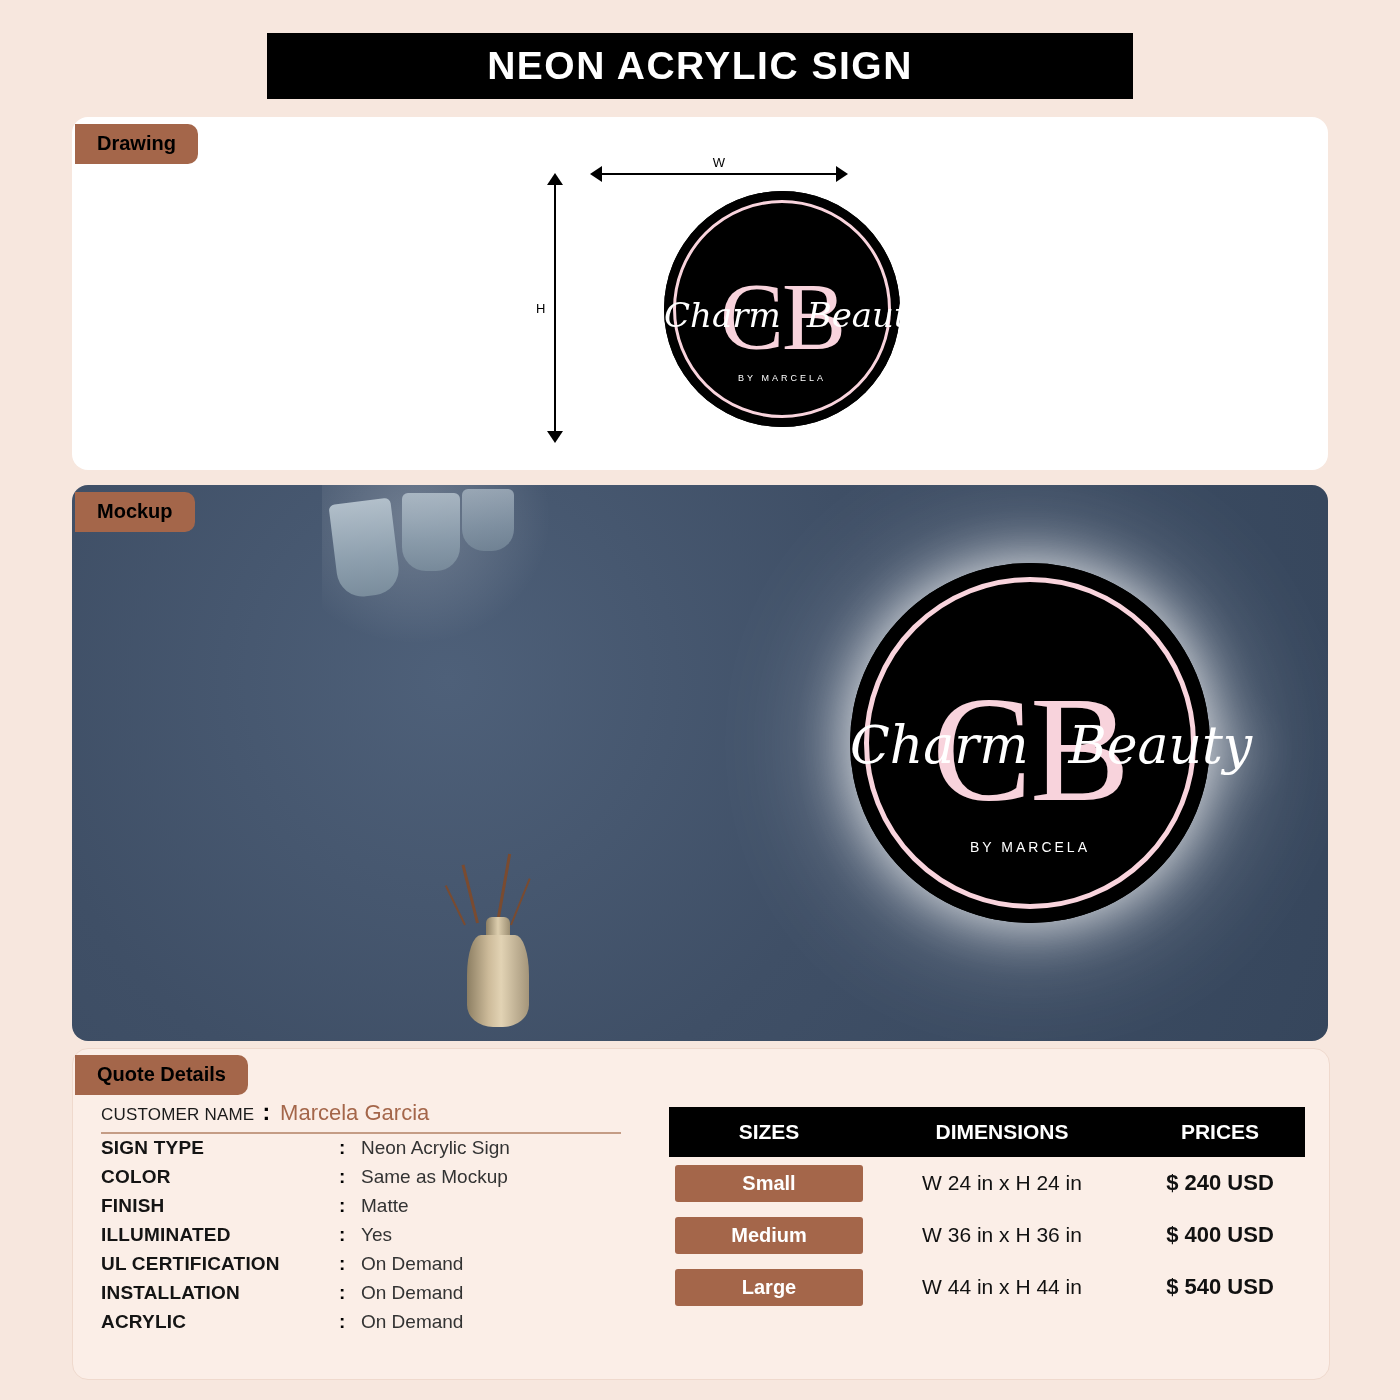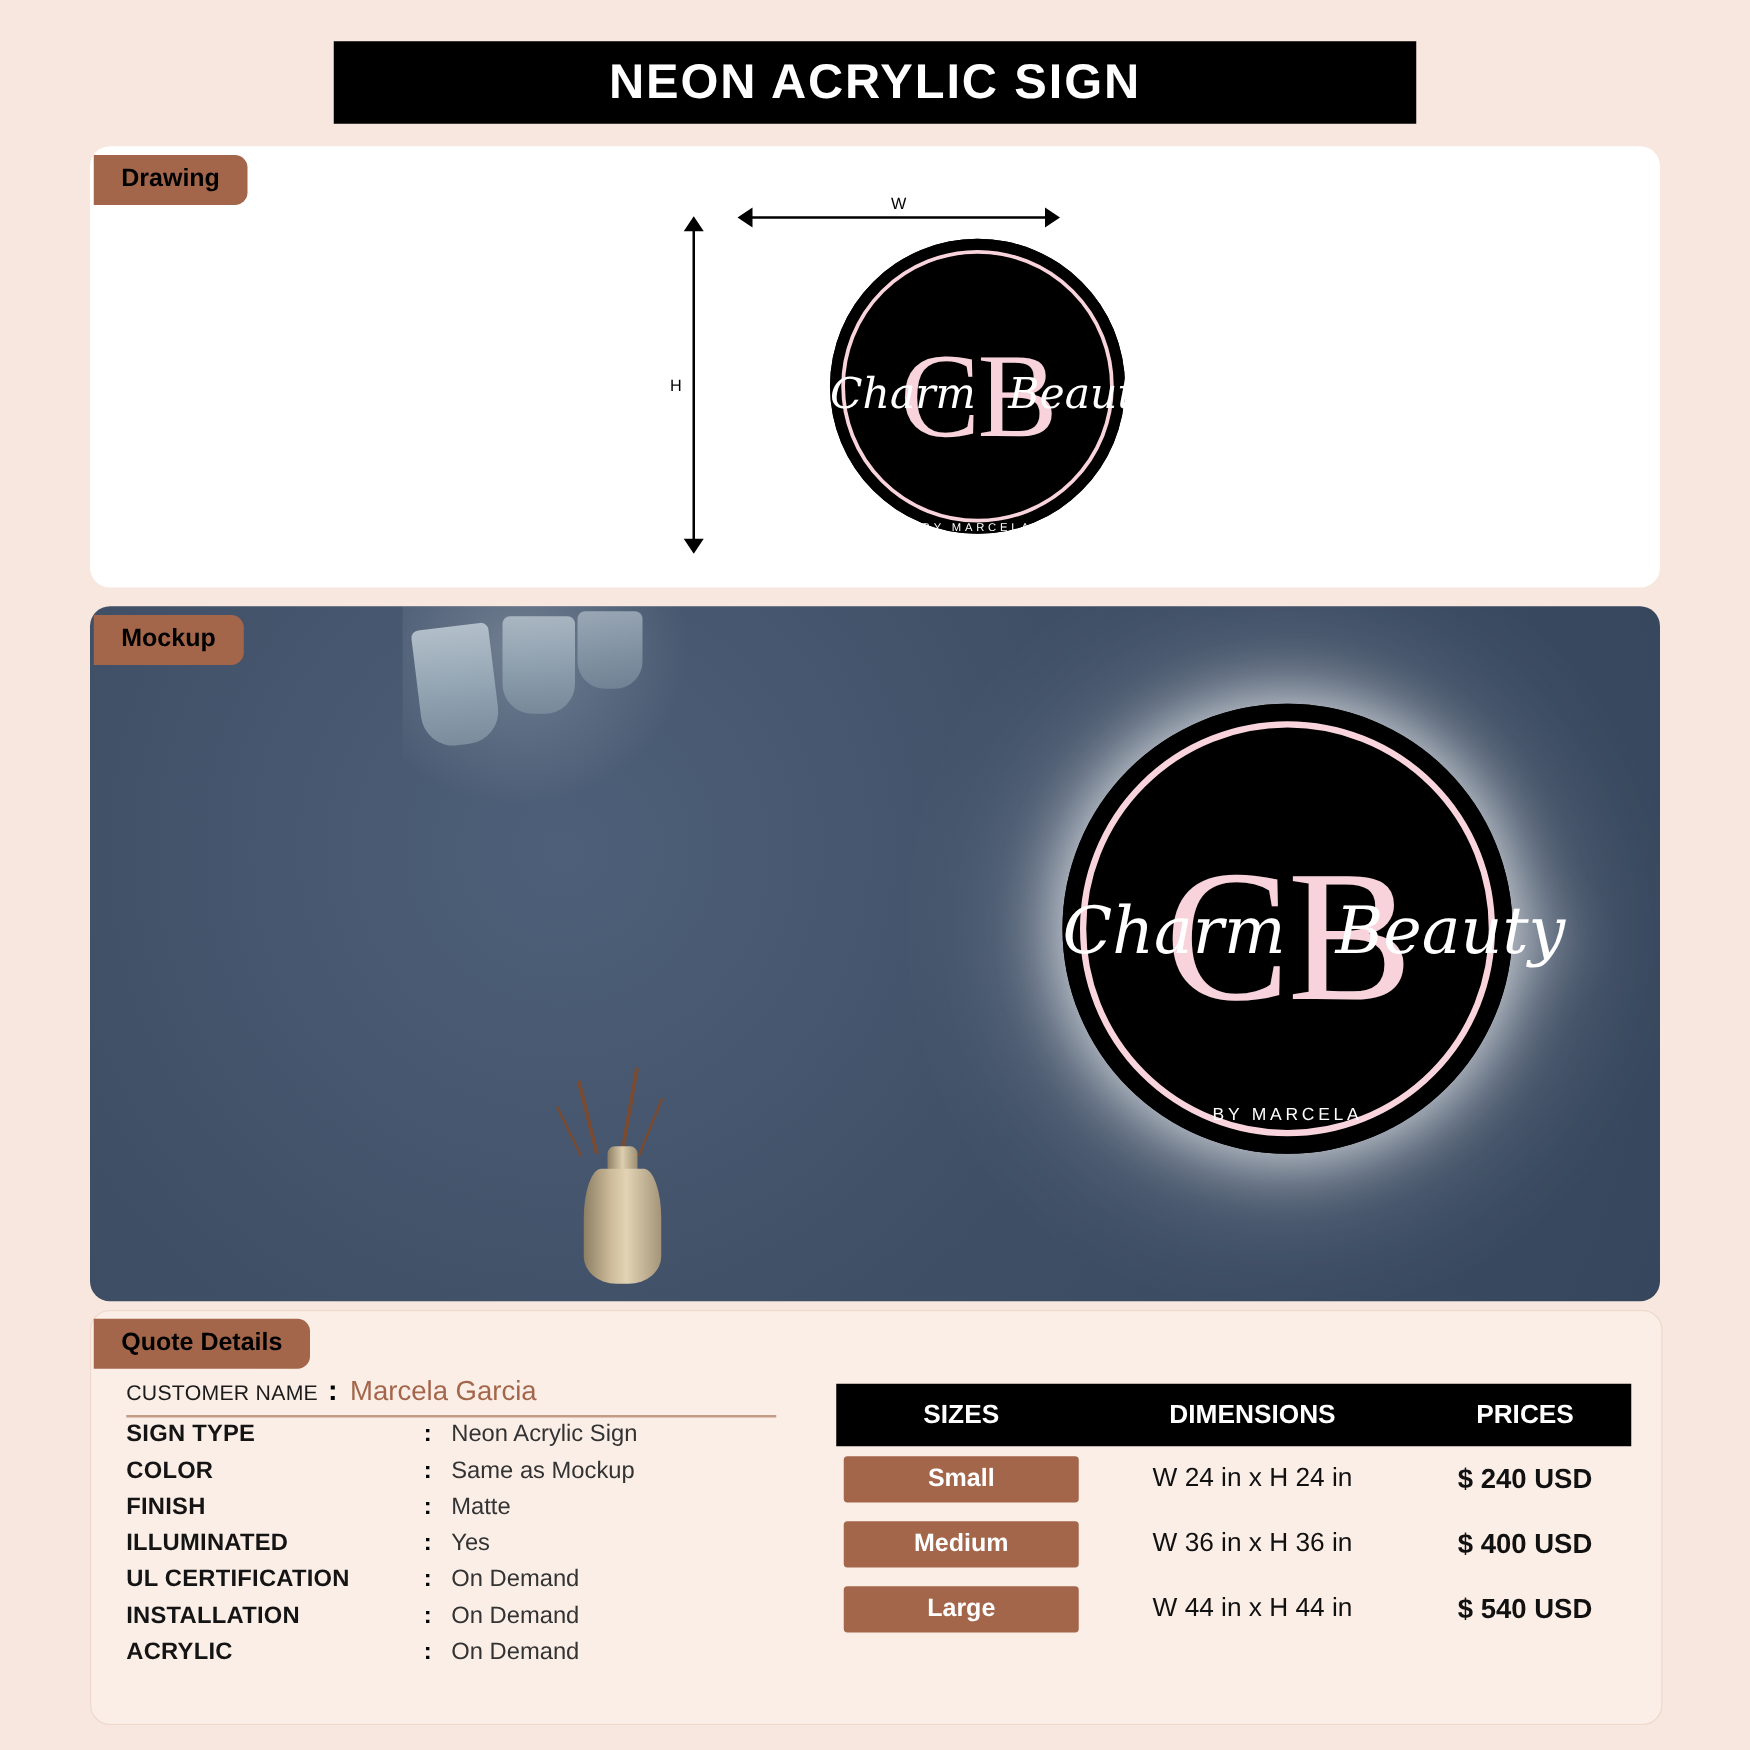--- a/index.html
+++ b/index.html
@@ -172,21 +172,20 @@
     font-style: italic;
     white-space: nowrap;
   }
   .logo-badge .byline {
     position: absolute;
     left: 0; right: 0;
     text-align: center;
     color: #ffffff;
     font-family: "Liberation Sans", sans-serif;
     letter-spacing: 3px;
-    margin-top: 44px;
   }
 
   
   #drawing-logo {
     position: absolute;
     left: 592px;
     top: 74px;
     width: 236px;
     height: 236px;
   }

